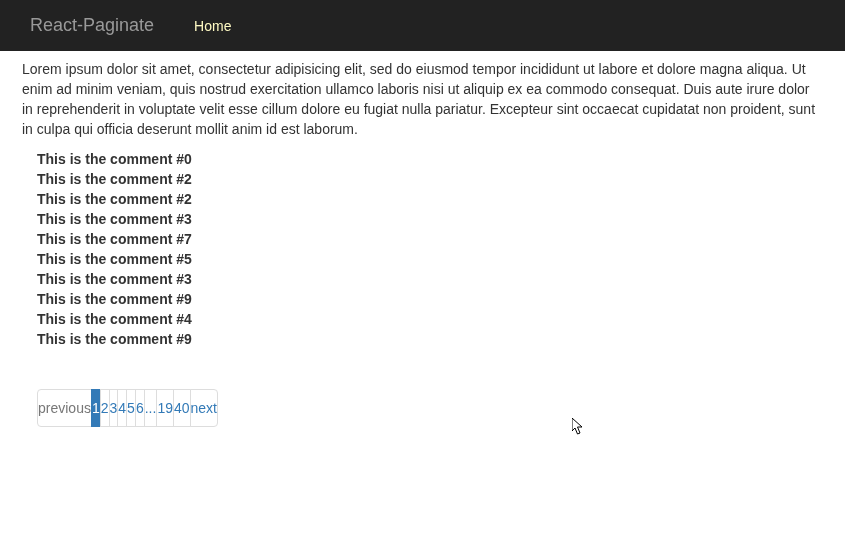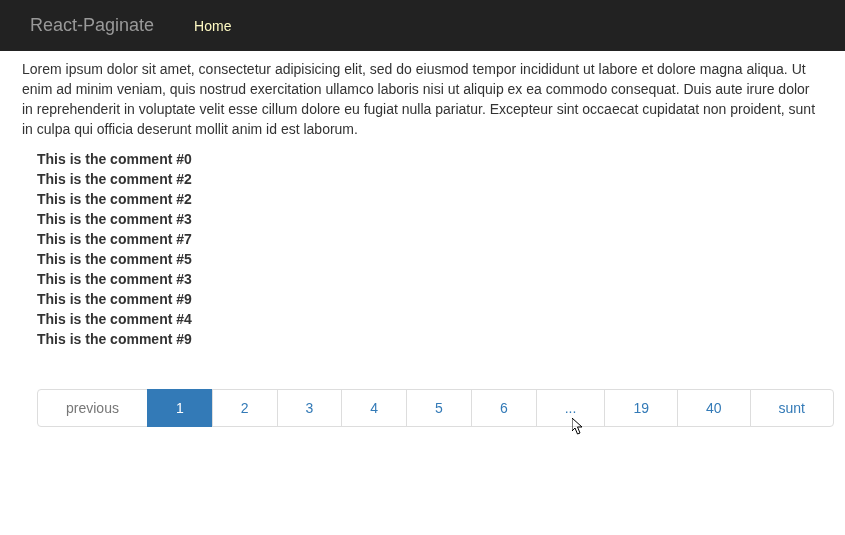--- a/index.html
+++ b/index.html
@@ -58,21 +58,21 @@
       display: flex;
       list-style: none;
       padding: 0;
       margin: 20px 15px;
     }
     .pagination li {
       margin: 0;
     }
     .pagination li a {
       display: block;
-      padding: 8px 28px;
+      padding: 8px 0;
       border: 1px solid #ddd;
       color: #337ab7;
       text-decoration: none;
       background: #fff;
       margin-left: -1px;
       line-height: 1.42857143;
     }
     .pagination li:first-child a {
       border-top-left-radius: 4px;
       border-bottom-left-radius: 4px;
@@ -152,20 +152,20 @@
       <li>
         <a href="#">...</a>
       </li>
       <li>
         <a href="#">19</a>
       </li>
       <li>
         <a href="#">40</a>
       </li>
       <li class="pagination-separator">
-        <a href="#">sunt</a>
+        <a href="#">next</a>
       </li>
     </ul>
 </div>
 
 <svg class="cursor" viewBox="0 0 12 18">
   <path d="M0 0 L0 13 L3 10 L5.5 16 L8 15 L5.5 9 L10 9 Z" fill="none" stroke="#000" stroke-width="1"></path>
 </svg>
 
 </body></html>

